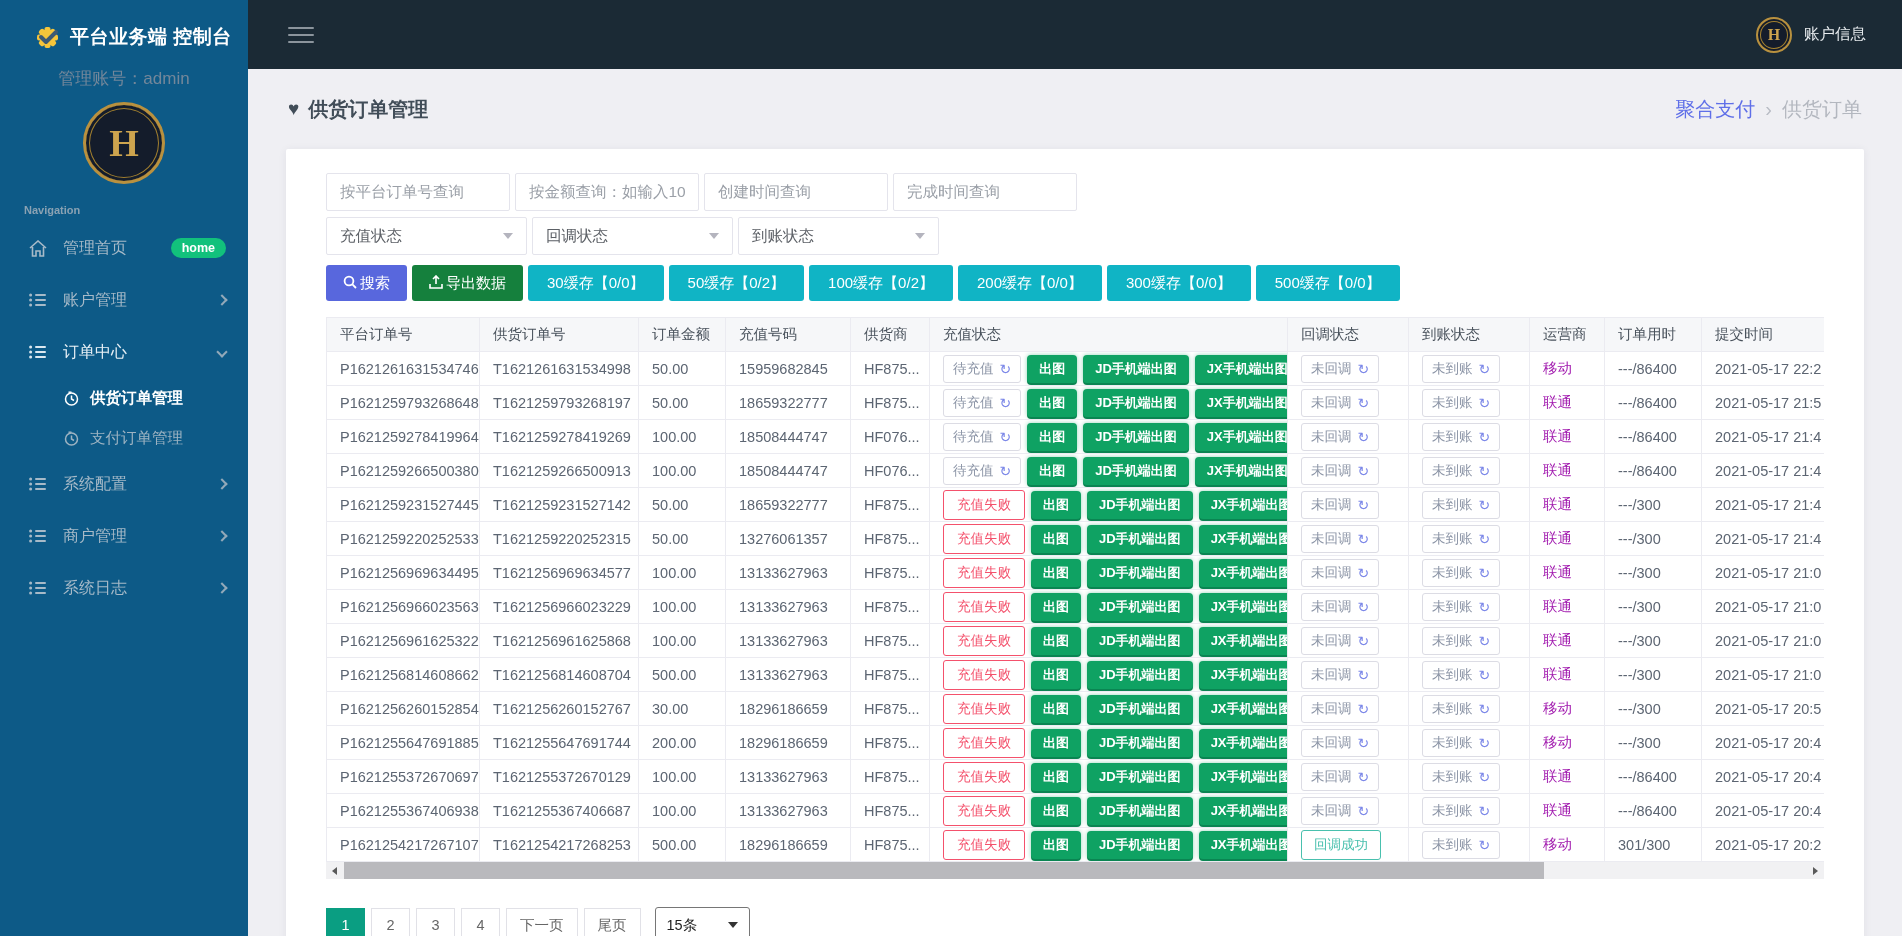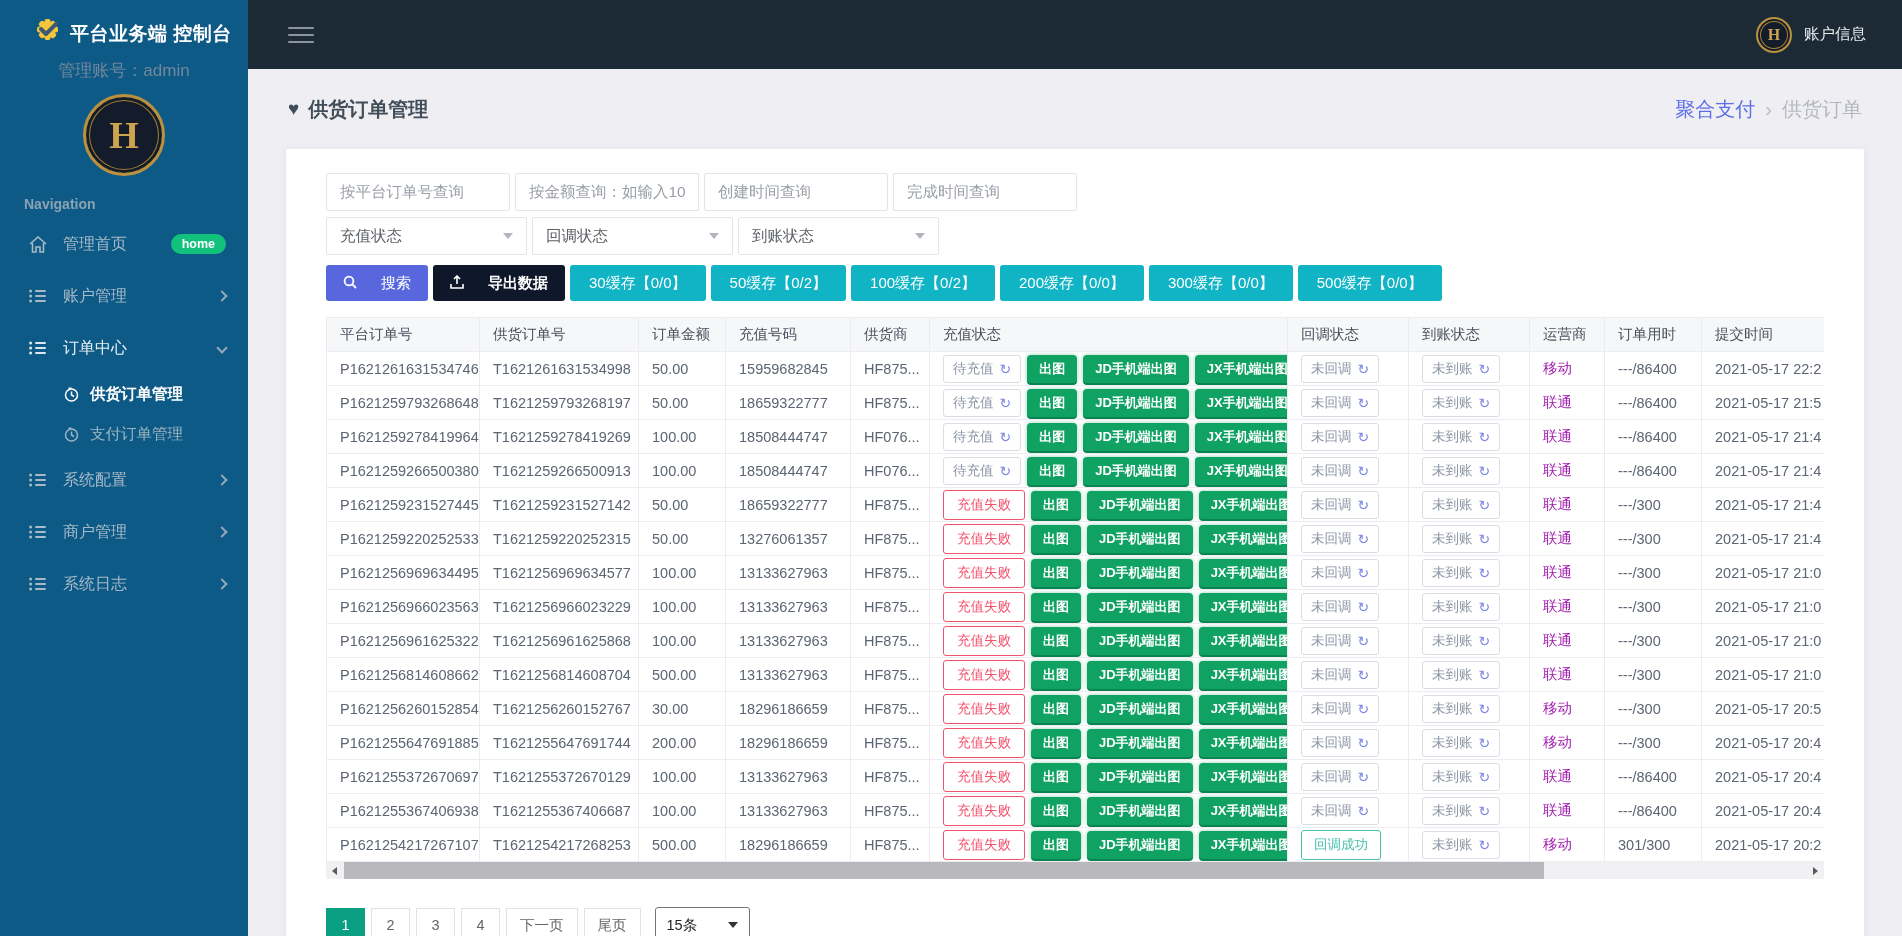--- a/index.html
+++ b/index.html
@@ -4,26 +4,26 @@
 <style>
   * { margin:0; padding:0; box-sizing:border-box; }
   html,body { width:1902px; height:936px; overflow:hidden; font-family:"Liberation Sans","DejaVu Sans",sans-serif; background:#efeff3; }
 
   
   .app { display:flex; width:1902px; height:936px; }
   .sidebar { width:248px; flex:0 0 248px; background:#0d5a87; height:936px; color:#a7bac8; position:relative; }
   .main { flex:1; display:flex; flex-direction:column; height:936px; overflow:hidden; }
 
   
-  .brand { display:flex; align-items:flex-end; gap:9px; padding:16px 0 0 34px; }
+  .brand { display:flex; align-items:flex-start; gap:9px; padding:24px 0 0 34px; }
   .brand-title { color:#ffffff; font-size:19px; font-weight:bold; letter-spacing:.5px; }
   .admin-line { margin-top:12px; text-align:center; font-size:17px; color:#73879a; }
   .avatar { border-radius:50%; background:#141c2b; border:3px solid #b9913f; box-shadow:inset 0 0 0 3px #141c2b, inset 0 0 0 4px #a3802f; display:flex; align-items:center; justify-content:center; font-family:"Liberation Serif","DejaVu Serif",serif; color:#cda44e; font-weight:bold; }
   .avatar-big { width:82px; height:82px; margin:12px auto 0; font-size:38px; }
-  .nav-label { margin:20px 0 6px 24px; font-size:14px; font-weight:bold; color:#8aa2b3; }
+  .nav-label { margin:20px 0 6px 24px; font-size:11px; font-weight:bold; color:#8aa2b3; }
   .menu a { display:flex; align-items:center; text-decoration:none; color:#a7bac8; font-size:16px; height:52px; padding:0 22px 0 29px; cursor:pointer; }
   .menu a .mi-ico { width:34px; flex:0 0 34px; display:flex; align-items:center; }
   .menu a.active-parent { color:#e9f1f6; }
   .menu .sub a { height:40px; padding-left:64px; font-size:15.5px; color:#9db3c2; }
   .menu .sub a .mi-ico { width:26px; flex:0 0 26px; }
   .menu .sub a.active { color:#ffffff; font-weight:bold; }
   .badge { margin-left:auto; background:#12c17c; color:#fff; font-size:12.5px; font-weight:bold; border-radius:11px; padding:3px 11px; }
   .chev { margin-left:auto; width:8px; height:8px; border-right:2px solid #93a9b9; border-bottom:2px solid #93a9b9; }
   .chev.right { transform:rotate(-45deg); }
   .chev.down  { transform:rotate(45deg); }
@@ -51,23 +51,23 @@
 
   .filter-row { display:flex; gap:5px; }
   .filter-row + .filter-row { margin-top:6px; }
   .f-input { width:209px; height:38px; border:1px solid #e4e4ec; border-radius:2px; padding:0 13px; font-size:15.5px; color:#555; outline:none; font-family:inherit; }
   .f-input::placeholder { color:#9ba0a8; }
   .f-input.wide { width:184px; }
   .f-select { width:201px; height:38px; border:1px solid #e4e4ec; border-radius:2px; padding:0 13px; display:flex; align-items:center; justify-content:space-between; color:#5c6066; font-size:15.5px; cursor:pointer; background:#fff; }
   .caret-down { width:0; height:0; border-left:5px solid transparent; border-right:5px solid transparent; border-top:6px solid #b4b4be; }
 
   .btn-row { display:flex; gap:5px; margin-top:10px; }
-  .btn { height:36px; display:inline-flex; align-items:center; justify-content:center; gap:24px; border:none; border-radius:3px; color:#fff; font-size:15px; padding:0 17px; cursor:pointer; font-family:inherit; }
+  .btn { height:36px; display:inline-flex; align-items:center; justify-content:center; gap:3px; border:none; border-radius:3px; color:#fff; font-size:15px; padding:0 17px; cursor:pointer; font-family:inherit; }
   .btn-search { background:#5867dd; }
-  .btn-export { background:#0f172a;font-weight:bold; }
+  .btn-export { background:#15803d; }
   .btn-cache  { background:#10b4c5; padding:0 19px; }
 
   
   .table-clip { margin-top:16px; width:100%; overflow:hidden; }
   table { border-collapse:collapse; table-layout:fixed; width:1575px; }
   th, td { border:1px solid #ebebf1; height:34px; padding:0 0 0 13px; text-align:left; white-space:nowrap; overflow:hidden; }
   th { background:#f6f7f9; color:#49525c; font-size:14.5px; font-weight:normal; }
   td { color:#5c6572; font-size:14.5px; }
   col.c1{width:153px} col.c2{width:159px} col.c3{width:87px} col.c4{width:125px} col.c5{width:79px}
   col.c6{width:358px} col.c7{width:121px} col.c8{width:121px} col.c9{width:75px} col.c10{width:97px} col.c11{width:200px}

